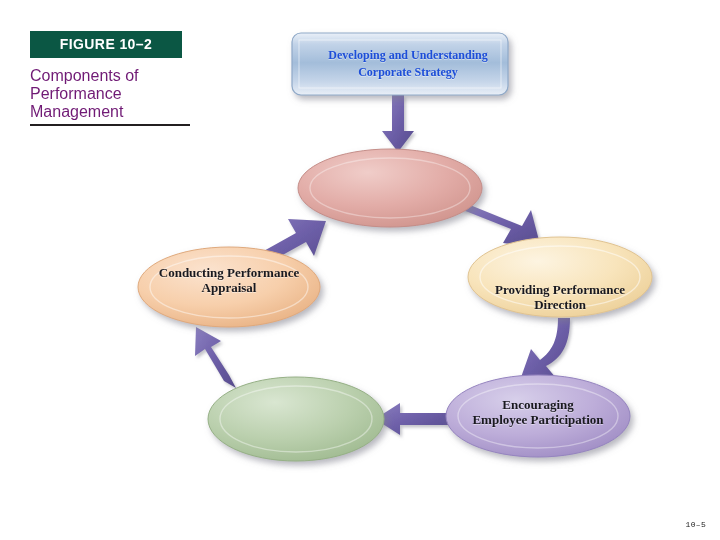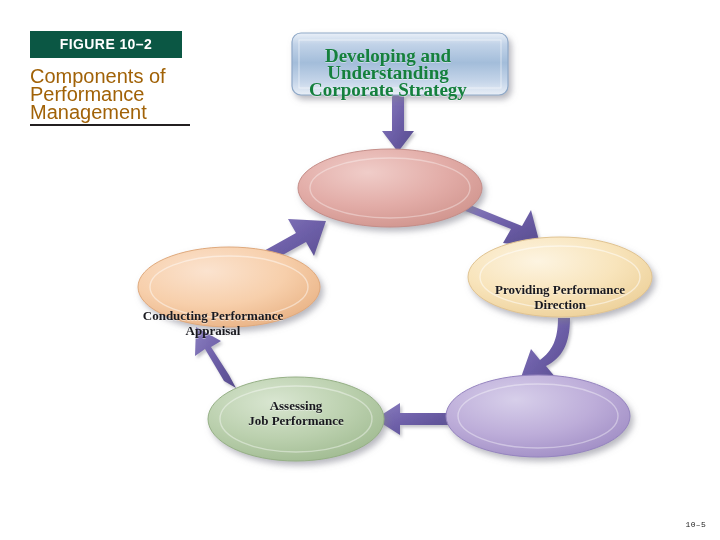--- a/index.html
+++ b/index.html
@@ -30,23 +30,23 @@
     font-weight: bold;
     font-size: 14px;
     letter-spacing: 0.4px;
     text-align: center;
     padding: 5px 4px 6px 4px;
     width: 152px;
     box-sizing: border-box;
   }
   #caption-text {
     margin-top: 9px;
-    color: #a16207;
+    color: #701a75;
     font-family: "Liberation Sans", sans-serif;
-    font-size: 20px;
+    font-size: 16px;
     line-height: 18px;
     white-space: pre-line;
     width: 160px;
   }
   #caption-rule {
     margin-top: 3px;
     width: 160px;
     height: 2px;
     background: #231f20;
   }
@@ -71,29 +71,29 @@
     font-weight: bold;
     color: #19191f;
     line-height: 15px;
     font-size: 13px;
     white-space: pre-line;
     pointer-events: none;
     text-shadow: 0 1px 0 rgba(255,255,255,0.45);
   }
 
   #label-strategy {
-    left: 284px; top: 47px; width: 208px;
-    font-size: 19px; line-height: 17px;
-    color: #15803d;
+    left: 304px; top: 47px; width: 208px;
+    font-size: 12px; line-height: 17px;
+    color: #1d4ed8;
   }
   #label-expectations { left: 300px; top: 172px; width: 180px; }
   #label-direction    { left: 472px; top: 258px; width: 176px; margin-top: 24px; }
   #label-encouraging  { left: 448px; top: 397px; width: 180px; }
   #label-assessing    { left: 208px; top: 398px; width: 176px; }
-  #label-appraisal    { left: 124px; top: 265px; width: 178px; margin-top: 43px; }
+  #label-appraisal    { left: 140px; top: 265px; width: 178px; }
 
   
   #page-number {
     position: absolute;
     right: 14px;
     bottom: 11px;
     font-family: Liberation Mono, monospace;
     font-size: 8px;
     color: #1a1a1a;
     letter-spacing: 0.3px;
@@ -223,23 +223,23 @@
       </g>
     </svg>
 
     <div class="node-label" id="label-strategy">Developing and Understanding
 Corporate Strategy</div>
 
 
     <div class="node-label" id="label-direction">Providing Performance
 Direction</div>
 
-
-    <div class="node-label" id="label-assessing">Assessing
-Job Performance</div>
+    <div class="node-label" id="label-encouraging">Encouraging
+Employee Participation</div>
+
 
     <div class="node-label" id="label-appraisal">Conducting Performance
 Appraisal</div>
   </div>
 
   <div id="page-number">10–5</div>
 
 </div>
 
 </body></html>

